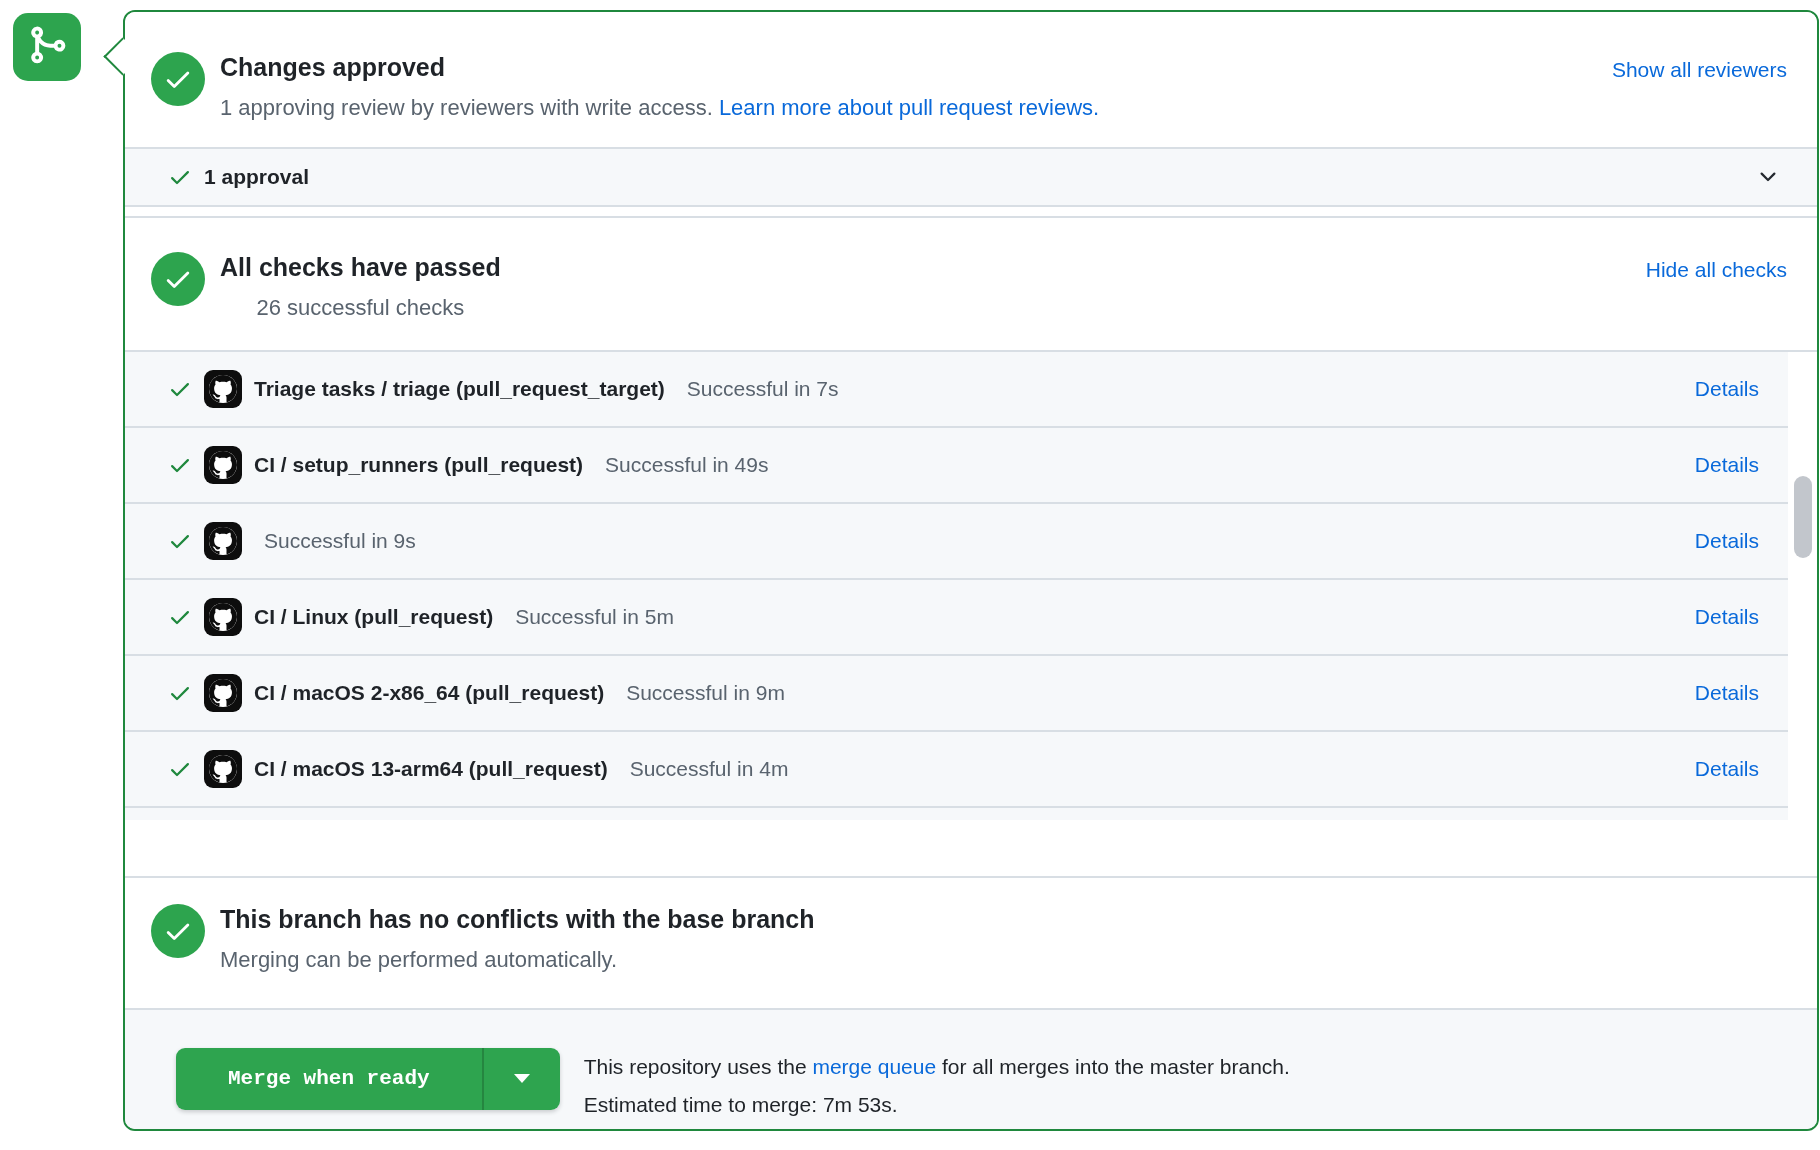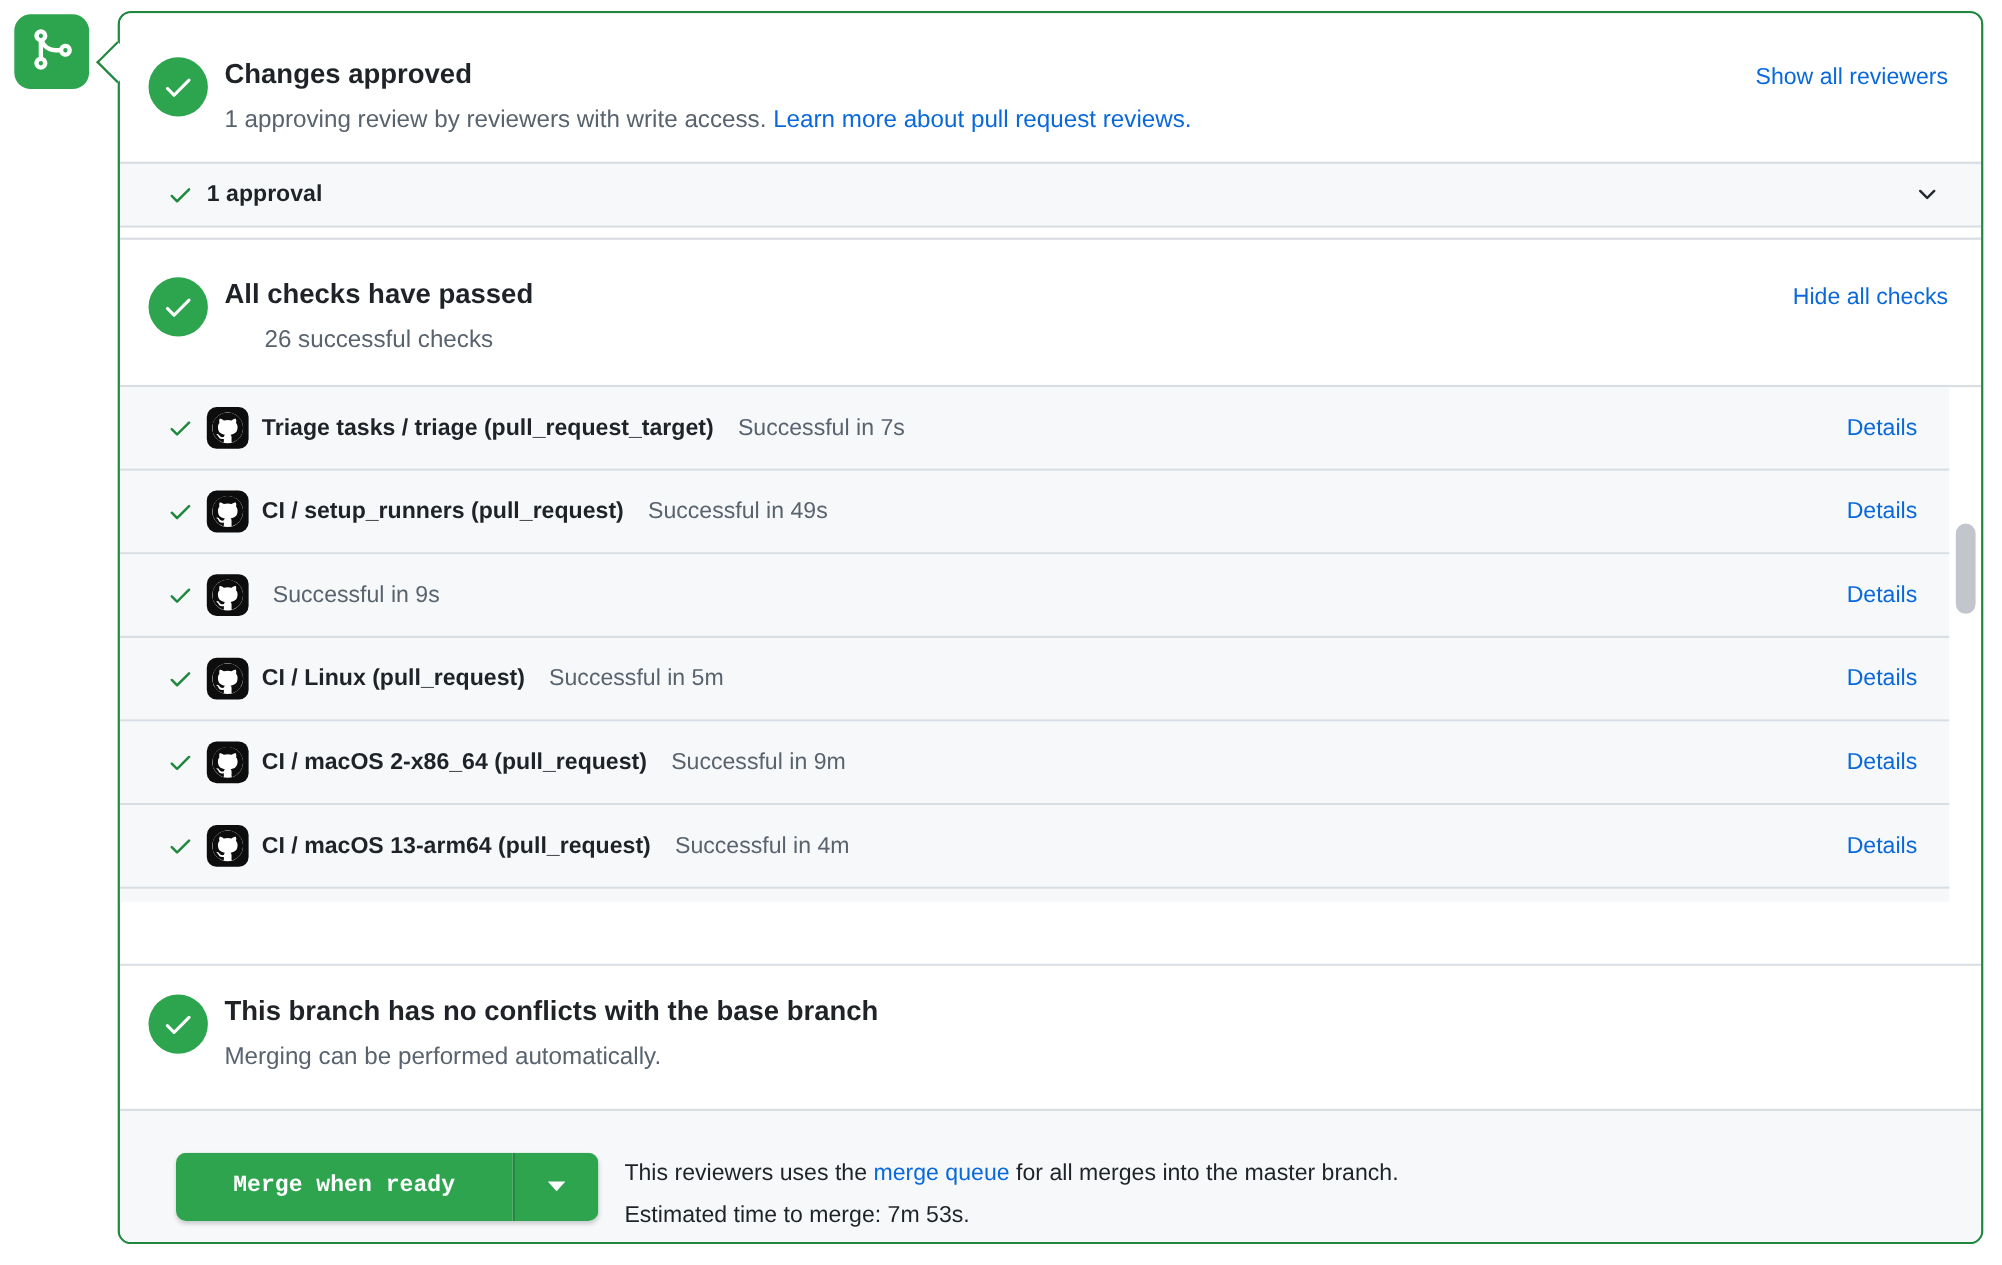--- a/index.html
+++ b/index.html
@@ -6,21 +6,21 @@
   html,body { background:#ffffff; }
   body { font-family: "Liberation Sans", "DejaVu Sans", sans-serif; color:#1f2328; }
   .stage { position:relative; width:1820px; height:1150px; background:#fff; overflow:hidden; }
 
   
   .merge-badge { position:absolute; left:13px; top:13px; width:68px; height:68px;
     background:#2da44e; border-radius:15px; display:flex; align-items:center; justify-content:center; }
   .merge-badge svg { width:42px; height:42px; fill:#ffffff; }
 
   
-  .merge-wrap { position:absolute; left:107px; top:10px; width:1696px; height:1121px; }
+  .merge-wrap { position:absolute; left:123px; top:10px; width:1696px; height:1121px; }
   .pointer { position:absolute; left:-14px; top:33px; width:27px; height:27px; background:#ffffff;
     border-left:2px solid #1f883d; border-bottom:2px solid #1f883d; transform:rotate(45deg); z-index:5; }
   .merge-box { position:relative; width:100%; height:100%; background:#ffffff;
     border:2px solid #1f883d; border-radius:12px; overflow:hidden;
     display:flex; flex-direction:column; z-index:1; }
 
   
   .sec { display:flex; align-items:flex-start; background:#fff; }
   .status-circle { width:54px; height:54px; border-radius:50%; background:#2da44e; flex:0 0 auto;
     display:flex; align-items:center; justify-content:center; }
@@ -264,21 +264,21 @@
 
       <footer class="merge-footer">
         <div class="btn-group">
           <button class="btn-main">Merge when ready</button>
           <button class="btn-caret">
             <span class="caret-down"></span>
           </button>
         </div>
         <div class="footer-text">
           <div>
-            <span>This reviewers uses the </span><a class="link">merge queue</a><span> for all merges into the master branch.</span>
+            <span>This repository uses the </span><a class="link">merge queue</a><span> for all merges into the master branch.</span>
           </div>
           <div>Estimated time to merge: 7m 53s.</div>
         </div>
       </footer>
 
     </div>
   </div>
 </div>
 
 </body></html>

